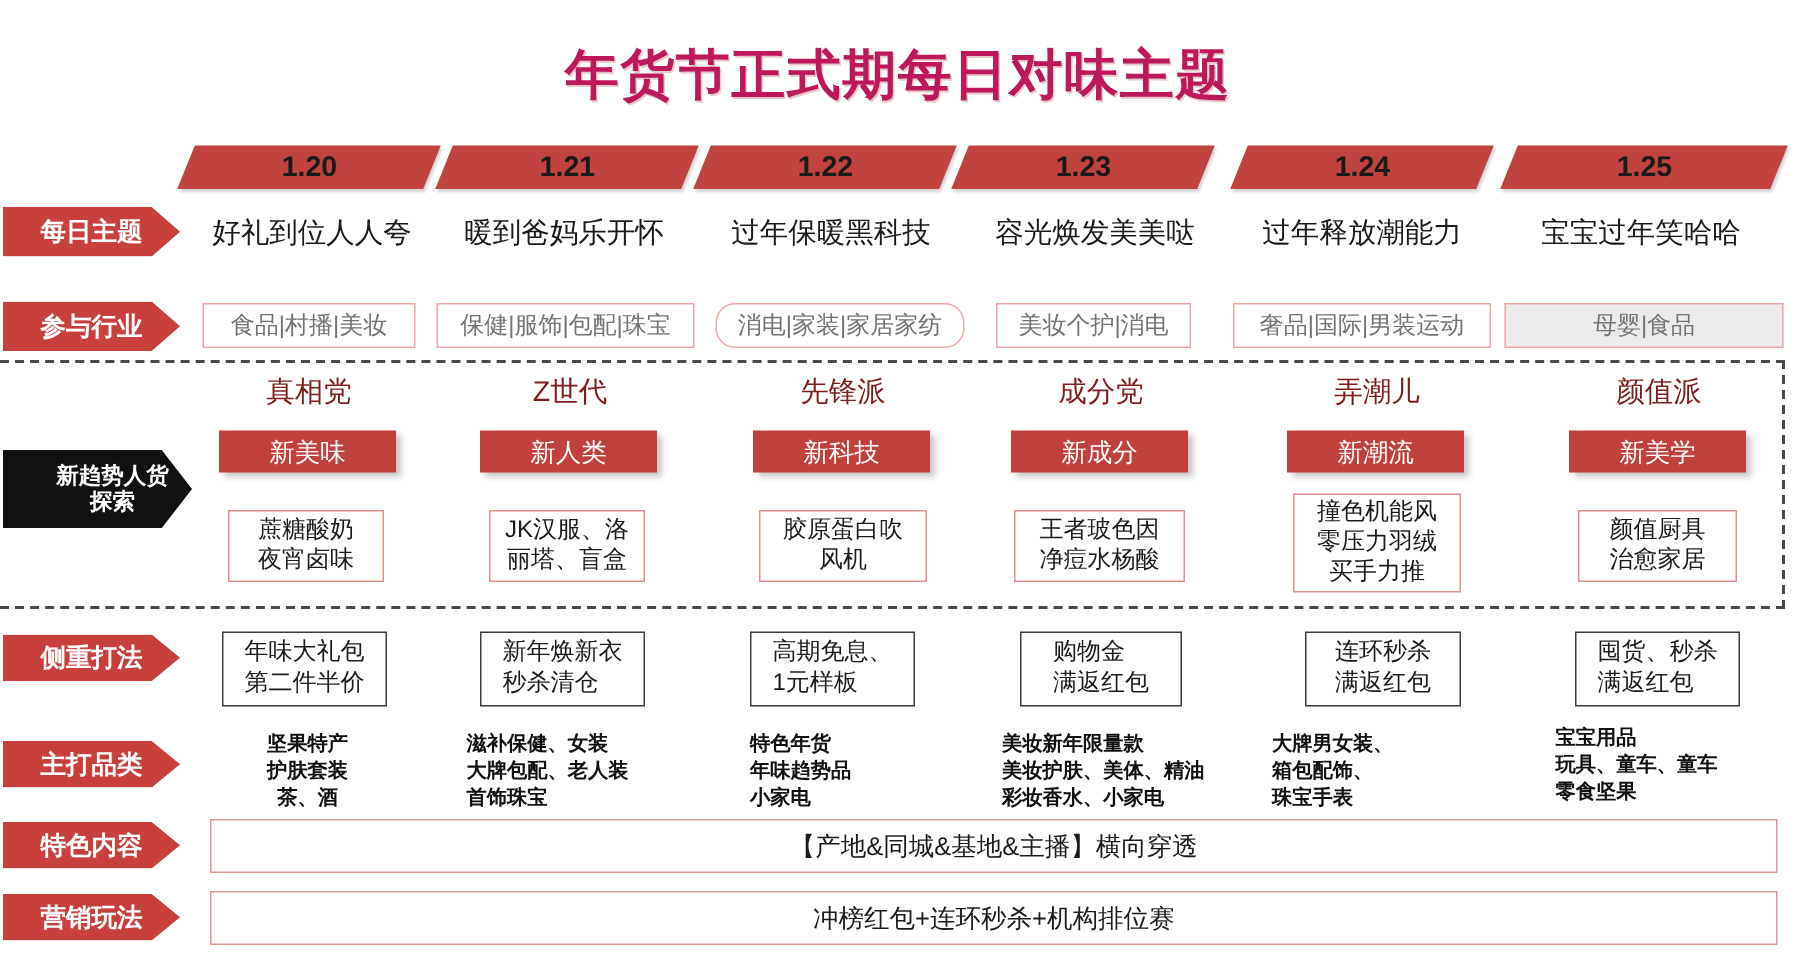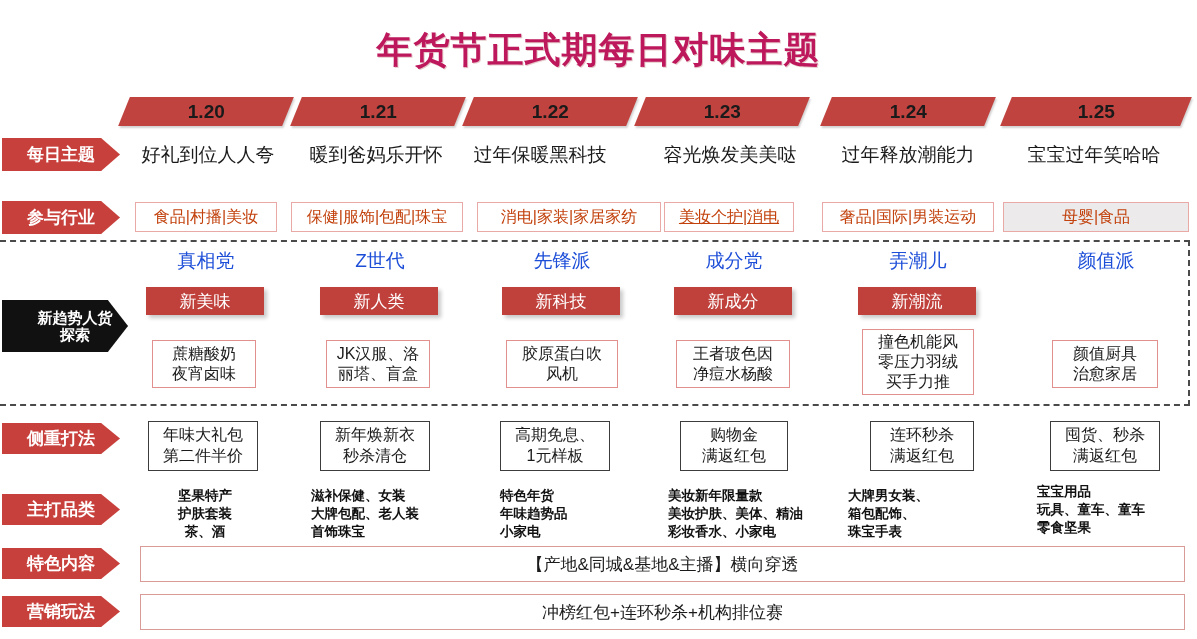--- a/index.html
+++ b/index.html
@@ -50,26 +50,26 @@
   .theme-text {
     position: absolute; text-align: center;
     font-size: 19px; color: #1b1b1b;
   }
 
   .ind-box {
     position: absolute;
     border: 1px solid #e9a9a6;
     background: #ffffff;
     display: flex; align-items: center; justify-content: center;
-    font-size: 16px; color: #c2410c; text-align: center;
+    font-size: 16px; color: #737373; text-align: center;
   }
   .ind-box.gray { background: #eceaea; border-color: #e9a9a6; }
   .group-name {
     position: absolute; text-align: center;
-    font-size: 19px; color: #1d4ed8;
+    font-size: 19px; color: #7f1d1d;
   }
   .trend-chip {
     position: absolute;
     background: #c0403c;
     color: #ffffff;
     font-size: 17px;
     display: flex; align-items: center; justify-content: center;
     box-shadow: 3px 3px 4px rgba(0,0,0,.22);
   }
   .trend-box {
@@ -81,21 +81,21 @@
     font-size: 16px; color: #1b1b1b;
     white-space: pre-line;
   }
 
   
   .tactic-box {
     position: absolute;
     border: 1px solid #3c3c3c;
     background: #fff;
     display: flex; align-items: center; justify-content: center;
-    text-align: center; line-height: 1.3;
+    text-align: left; line-height: 1.3;
     font-size: 16px; color: #1b1b1b;
     white-space: pre-line;
   }
 
   
   .cat-text {
     position: absolute;
     font-size: 13.5px; font-weight: bold; color: #111;
     line-height: 1.35; white-space: pre-line; text-align: center;
   }
@@ -138,30 +138,30 @@
         <span>1.24</span>
       </div>
     <div class="date-chip" style="left:1006px;width:180px;">
         <span>1.25</span>
       </div>
   </div>
 
   <div class="tag" style="top:138px;width:118px;height:33px;">每日主题</div>
   <div class="theme-text" style="left:128px;top:142px;width:160px;">好礼到位人人夸</div>
   <div class="theme-text" style="left:296px;top:142px;width:160px;">暖到爸妈乐开怀</div>
-  <div class="theme-text" style="left:456px;top:142px;width:168px;">过年保暖黑科技</div>
+  <div class="theme-text" style="left:470px;top:142px;width:168px;">过年保暖黑科技</div>
   <div class="theme-text" style="left:646px;top:142px;width:168px;">容光焕发美美哒</div>
   <div class="theme-text" style="left:824px;top:142px;width:168px;">过年释放潮能力</div>
   <div class="theme-text" style="left:1006px;top:142px;width:176px;">宝宝过年笑哈哈</div>
 
   <div class="tag" style="top:201px;width:118px;height:33px;">参与行业</div>
   <div class="ind-box" style="left:135px;top:202px;width:142px;height:30px;">食品|村播|美妆</div>
   <div class="ind-box" style="left:291px;top:202px;width:172px;height:30px;">保健|服饰|包配|珠宝</div>
-  <div class="ind-box" style="left:477px;top:202px;width:184px;height:30px;">消电|家装|家居家纺</div>
-  <div class="ind-box" style="left:664px;top:202px;width:130px;height:30px;text-decoration:underline;">美妆个护|消电</div>
+  <div class="ind-box" style="left:477px;top:202px;width:166px;height:30px;border-radius:13px;">消电|家装|家居家纺</div>
+  <div class="ind-box" style="left:664px;top:202px;width:130px;height:30px;">美妆个护|消电</div>
   <div class="ind-box" style="left:822px;top:202px;width:172px;height:30px;">奢品|国际|男装运动</div>
   <div class="ind-box gray" style="left:1003px;top:202px;width:186px;height:30px;">母婴|食品</div>
 
   <div class="hr-dash" style="left:0px;top:240px;width:1190px;"></div>
   <div class="hr-dash" style="left:0px;top:404px;width:1190px;"></div>
   <div style="position:absolute;left:1188px;top:240px;width:0;height:166px;border-left:2px dashed #4a4a4a;"></div>
 
   <div class="tag black" style="top:300px;width:126px;height:52px;font-size:15px;white-space:pre-line;padding-left:20px;">新趋势人货
 探索</div>
 
@@ -170,20 +170,21 @@
   <div class="group-name" style="left:492px;top:248px;width:140px;">先锋派</div>
   <div class="group-name" style="left:664px;top:248px;width:140px;">成分党</div>
   <div class="group-name" style="left:848px;top:248px;width:140px;">弄潮儿</div>
   <div class="group-name" style="left:1036px;top:248px;width:140px;">颜值派</div>
 
   <div class="trend-chip" style="left:146px;top:287px;width:118px;height:28px;">新美味</div>
   <div class="trend-chip" style="left:320px;top:287px;width:118px;height:28px;">新人类</div>
   <div class="trend-chip" style="left:502px;top:287px;width:118px;height:28px;">新科技</div>
   <div class="trend-chip" style="left:674px;top:287px;width:118px;height:28px;">新成分</div>
   <div class="trend-chip" style="left:858px;top:287px;width:118px;height:28px;">新潮流</div>
+  <div class="trend-chip" style="left:1046px;top:287px;width:118px;height:28px;">新美学</div>
 
   <div class="trend-box" style="left:152px;top:340px;width:104px;height:48px;">蔗糖酸奶
 夜宵卤味</div>
   <div class="trend-box" style="left:326px;top:340px;width:104px;height:48px;">JK汉服、洛
 丽塔、盲盒</div>
   <div class="trend-box" style="left:506px;top:340px;width:112px;height:48px;">胶原蛋白吹
 风机</div>
   <div class="trend-box" style="left:676px;top:340px;width:114px;height:48px;">王者玻色因
 净痘水杨酸</div>
   <div class="trend-box" style="left:862px;top:329px;width:112px;height:66px;">撞色机能风

